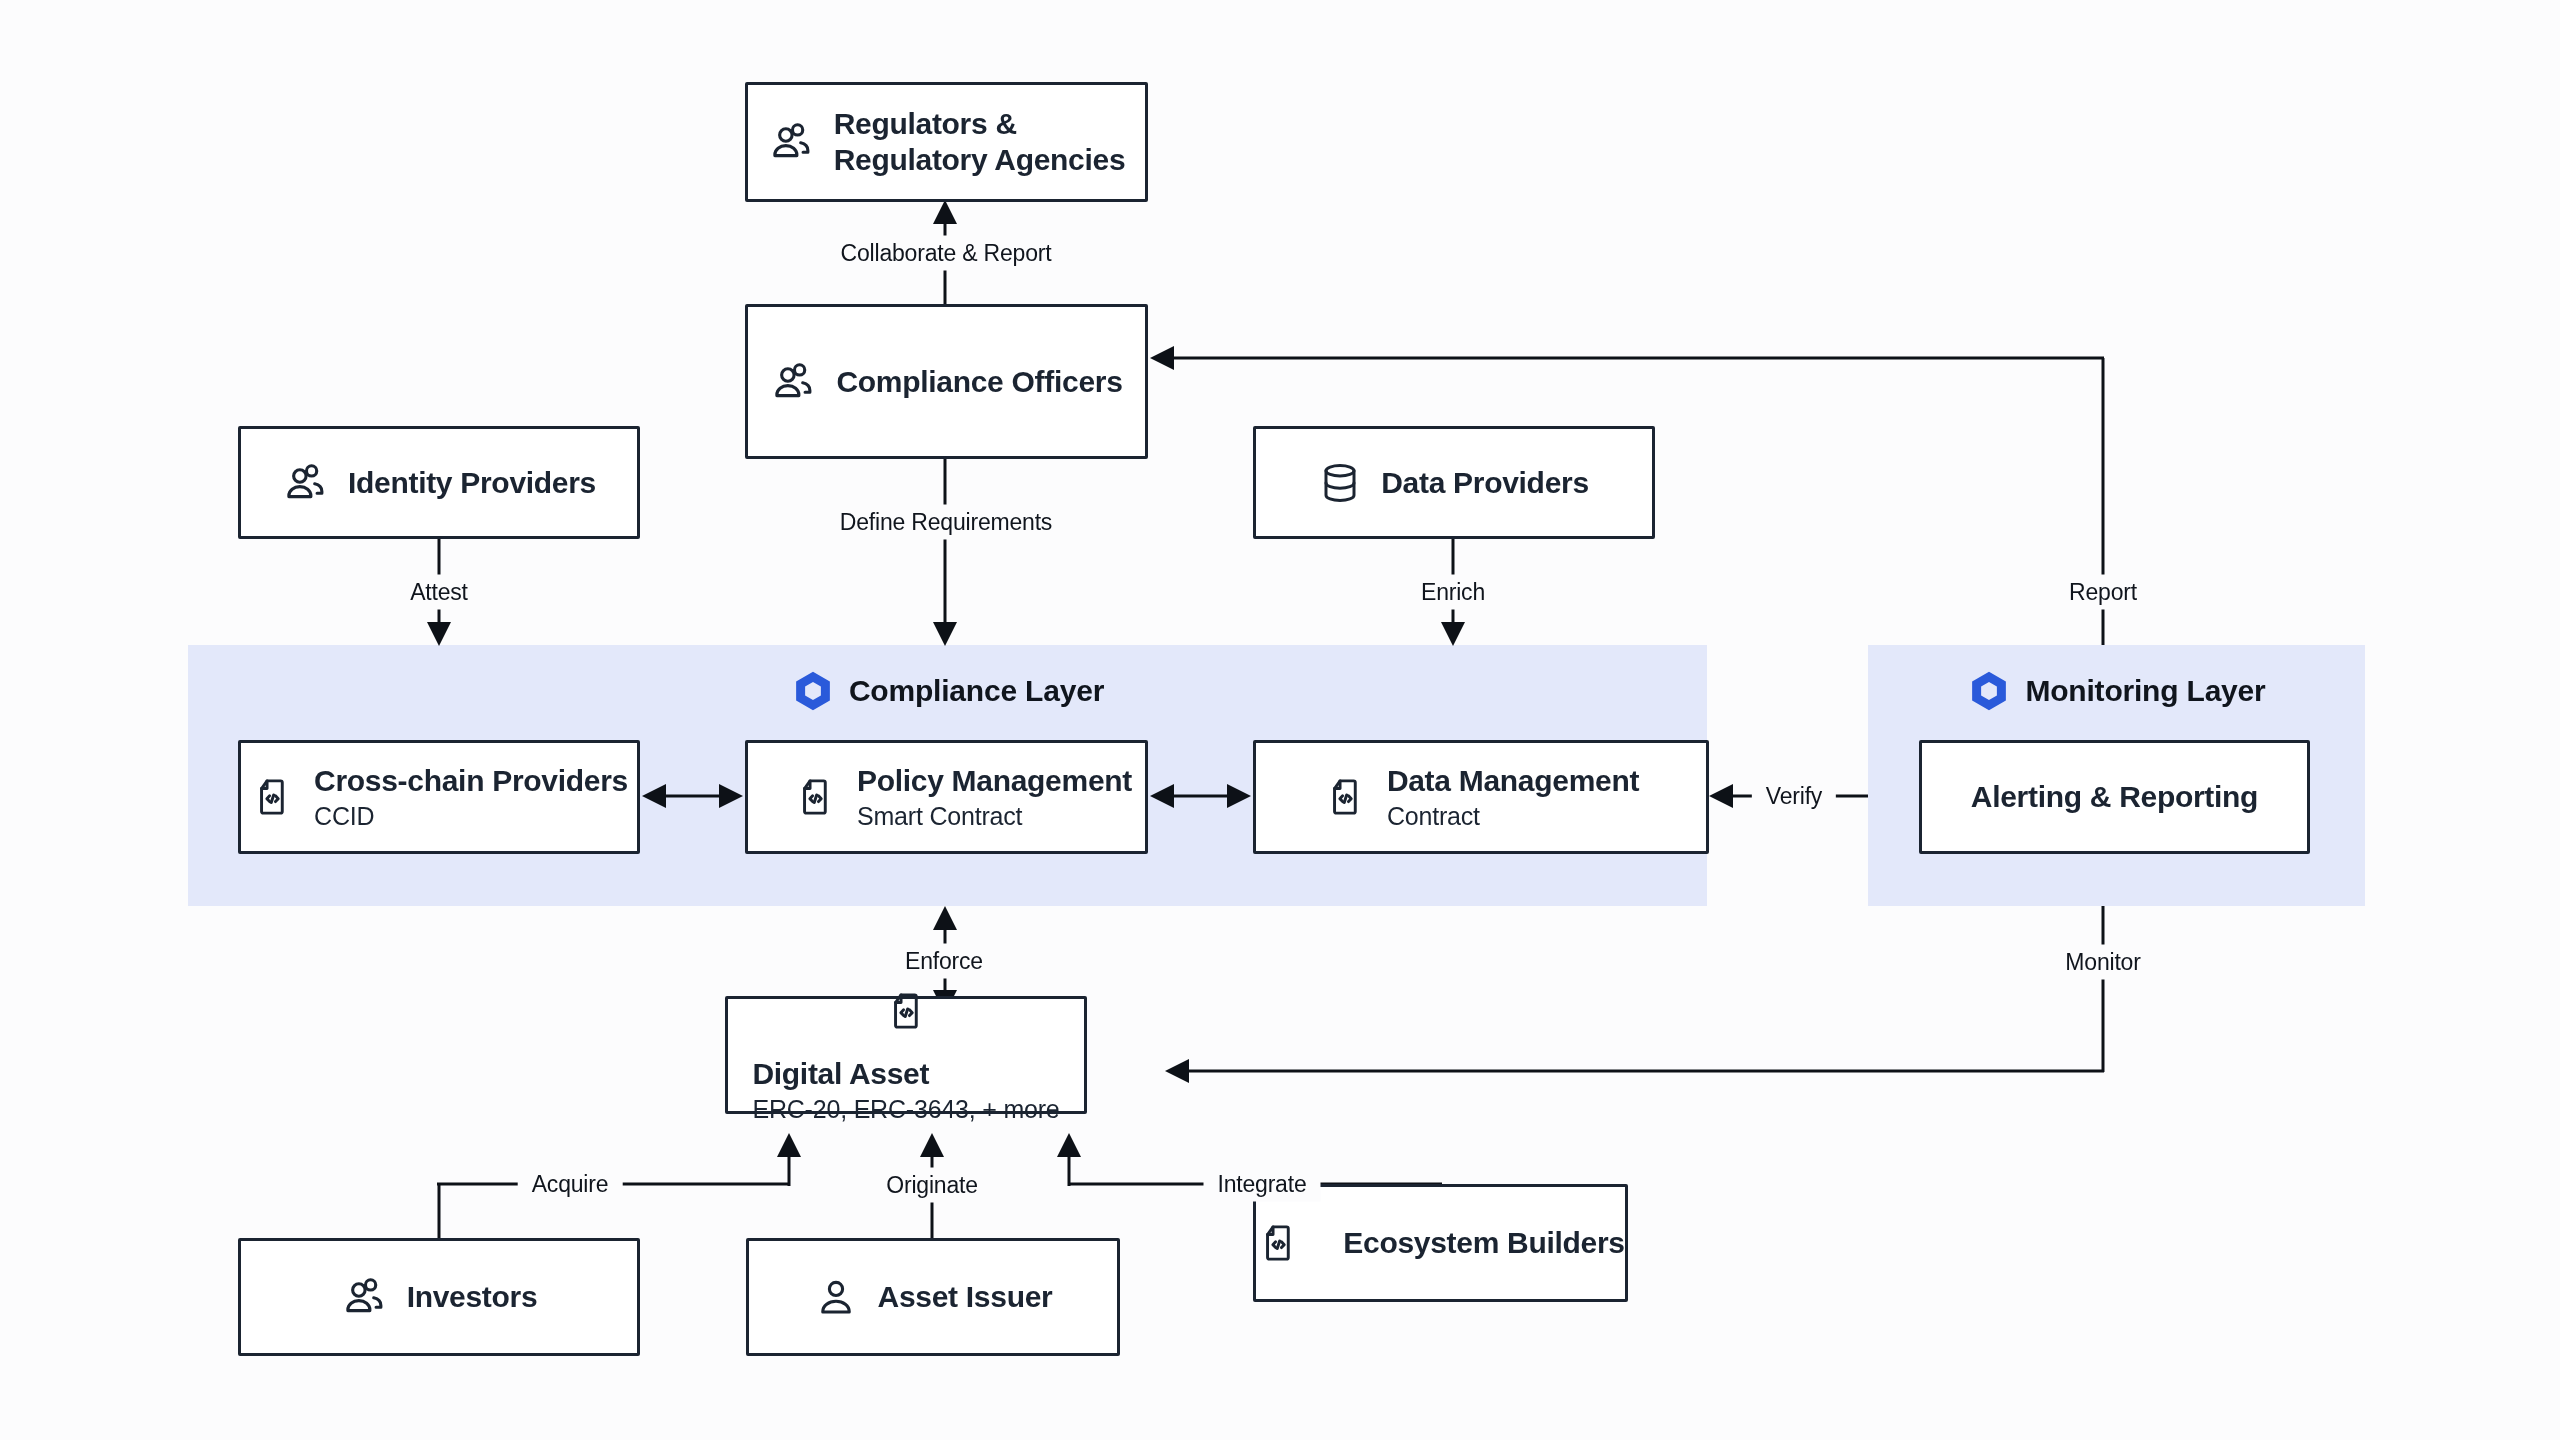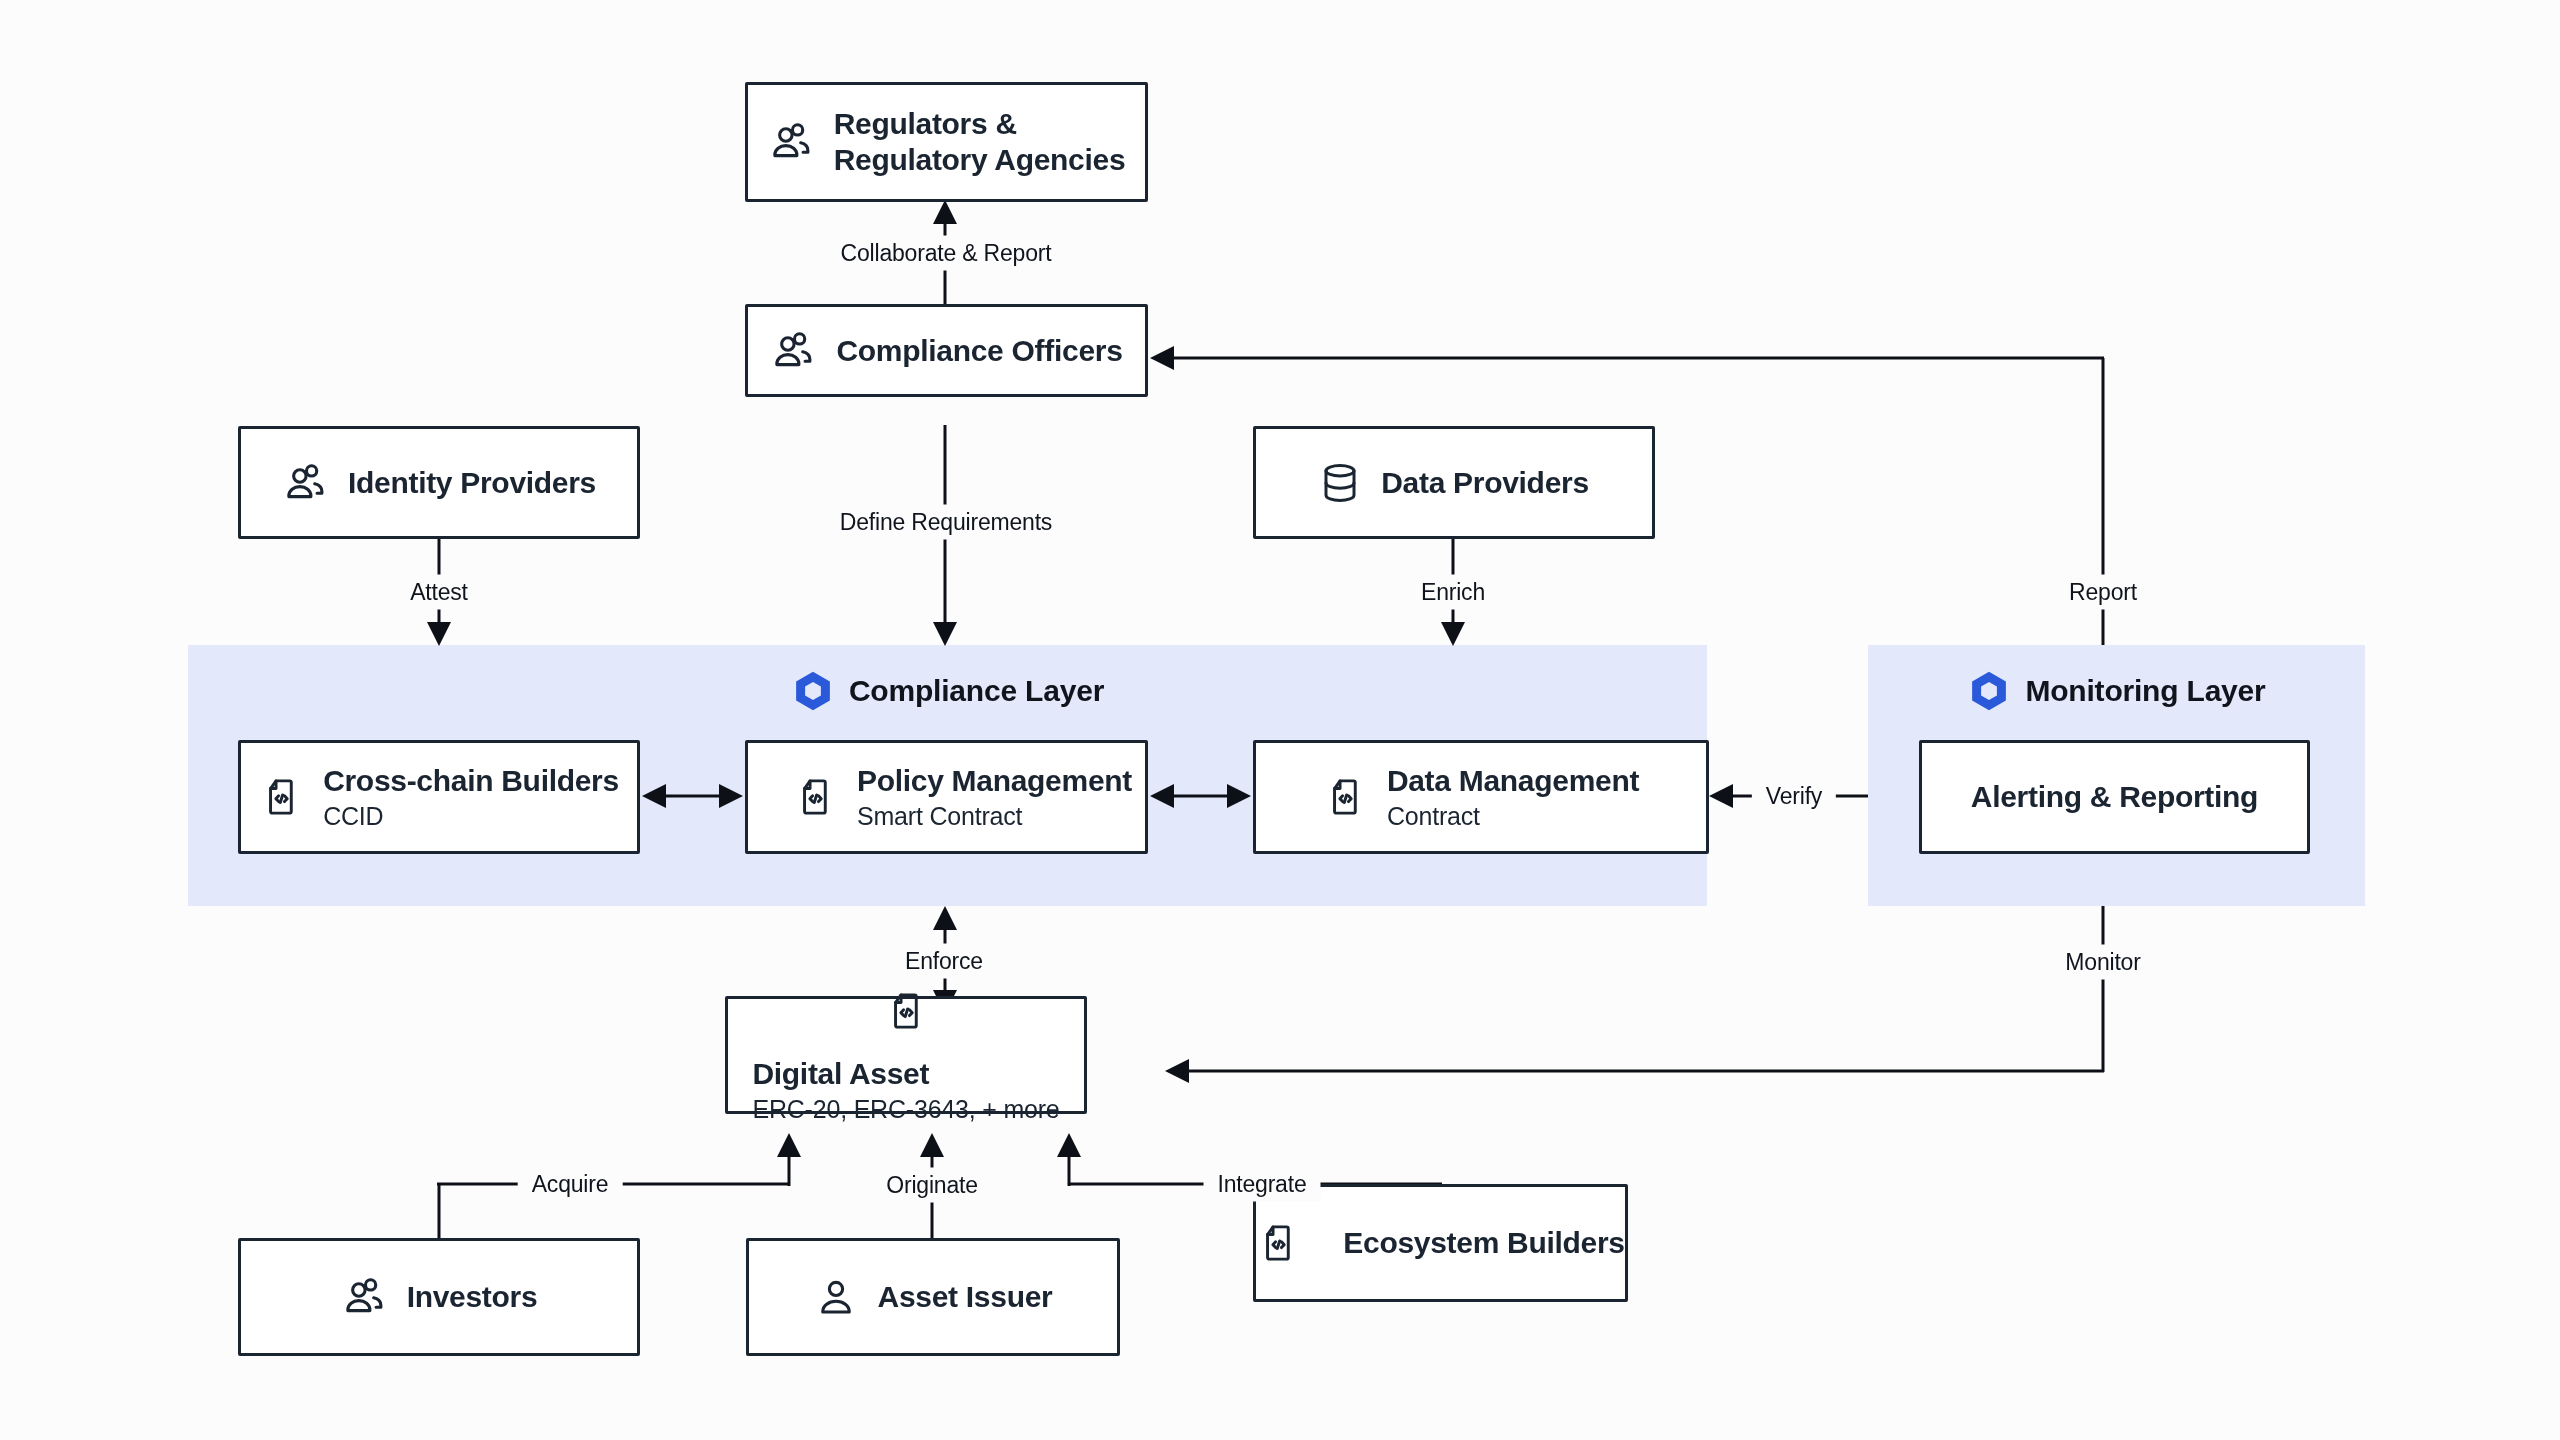--- a/index.html
+++ b/index.html
@@ -24,21 +24,21 @@
   .band-header-monitoring { left: 1868px; width: 497px; }
   .band-title { font-size: 30px; font-weight: 700; color: #10151D; letter-spacing: -0.2px; }
 
   
   .box {
     position: absolute; background: #FFFFFF; border: 3px solid #1B2431;
     display: flex; align-items: center; justify-content: center; gap: 20px;
     z-index: 3; border-radius: 2px;
   }
   .box-regulators   { left: 745px;  top: 82px;   width: 403px; height: 120px; }
-  .box-officers     { left: 745px;  top: 304px;  width: 403px; height: 93px; }
+  .box-officers     { left: 745px;  top: 304px;  width: 403px; height: 155px; }
   .box-identity     { left: 238px;  top: 426px;  width: 402px; height: 113px; }
   .box-dataprov     { left: 1253px; top: 426px;  width: 402px; height: 113px; }
   .box-crosschain   { left: 238px;  top: 740px;  width: 402px; height: 114px; }
   .box-policy       { left: 745px;  top: 740px;  width: 403px; height: 114px; padding-left: 32px; }
   .box-datamgmt     { left: 1253px; top: 740px;  width: 456px; height: 114px; }
   .box-alerting     { left: 1919px; top: 740px;  width: 391px; height: 114px; }
   .box-digital      { left: 725px;  top: 996px; width: 362px; height: 118px; flex-direction: column; }
   .box-investors    { left: 238px;  top: 1238px; width: 402px; height: 118px; }
   .box-issuer       { left: 746px;  top: 1238px; width: 374px; height: 118px; }
   .box-ecosystem    { left: 1253px; top: 1184px; width: 375px; height: 118px; gap: 43px; }
@@ -176,21 +176,21 @@
 
   <div class="box box-crosschain">
     <svg class="icon" width="44" height="50" viewBox="0 0 24 24" fill="none" stroke="#1B2431" stroke-width="1.6" stroke-linecap="round" stroke-linejoin="round">
       <path d="M9.3 3.2h7.4a.9.9 0 0 1 .9.9v15.8a.9.9 0 0 1-.9.9H7.2a.9.9 0 0 1-.9-.9V7.4z"></path>
         <path d="M9.3 3.2v4.2H6.3"></path>
         <path d="M10.7 11.3 9.2 12.9l1.5 1.6"></path>
         <path d="M13.9 11.3l1.5 1.6-1.5 1.6"></path>
         <path d="M12.9 10.9l-1.3 4.1"></path>
     </svg>
     <div class="box-text-col">
-      <span class="box-title">Cross-chain Builders</span>
+      <span class="box-title">Cross-chain Providers</span>
       <span class="box-sub">CCID</span>
     </div>
   </div>
 
   <div class="box box-policy">
     <svg class="icon" width="44" height="50" viewBox="0 0 24 24" fill="none" stroke="#1B2431" stroke-width="1.6" stroke-linecap="round" stroke-linejoin="round">
       <path d="M9.3 3.2h7.4a.9.9 0 0 1 .9.9v15.8a.9.9 0 0 1-.9.9H7.2a.9.9 0 0 1-.9-.9V7.4z"></path>
         <path d="M9.3 3.2v4.2H6.3"></path>
         <path d="M10.7 11.3 9.2 12.9l1.5 1.6"></path>
         <path d="M13.9 11.3l1.5 1.6-1.5 1.6"></path>

